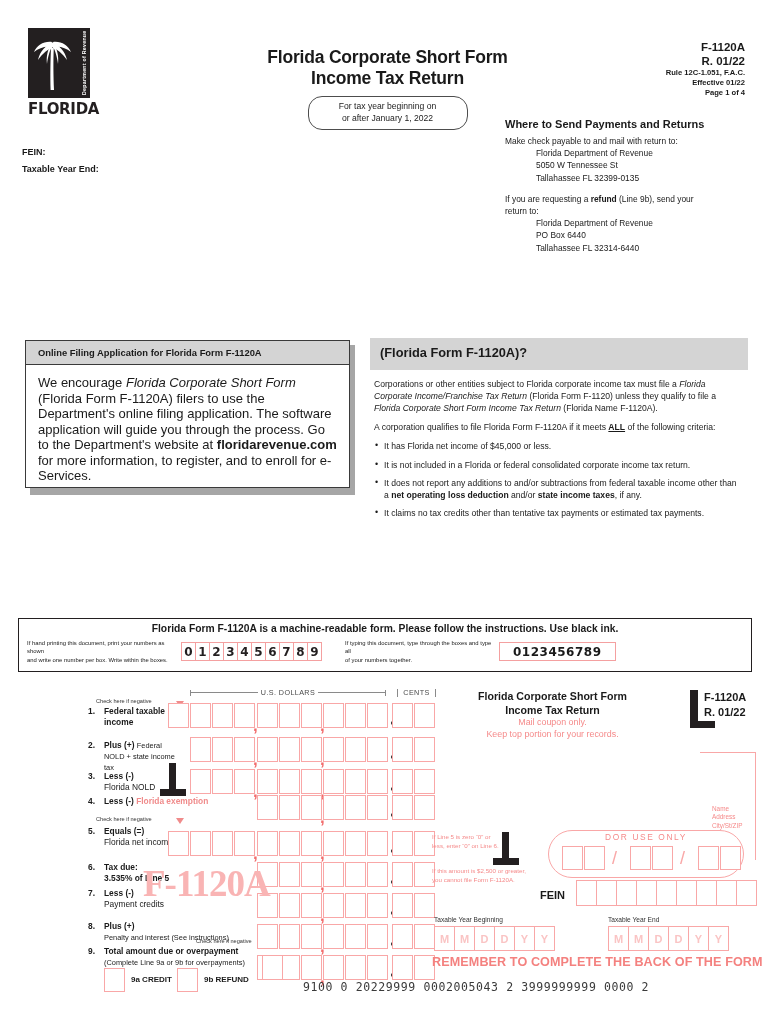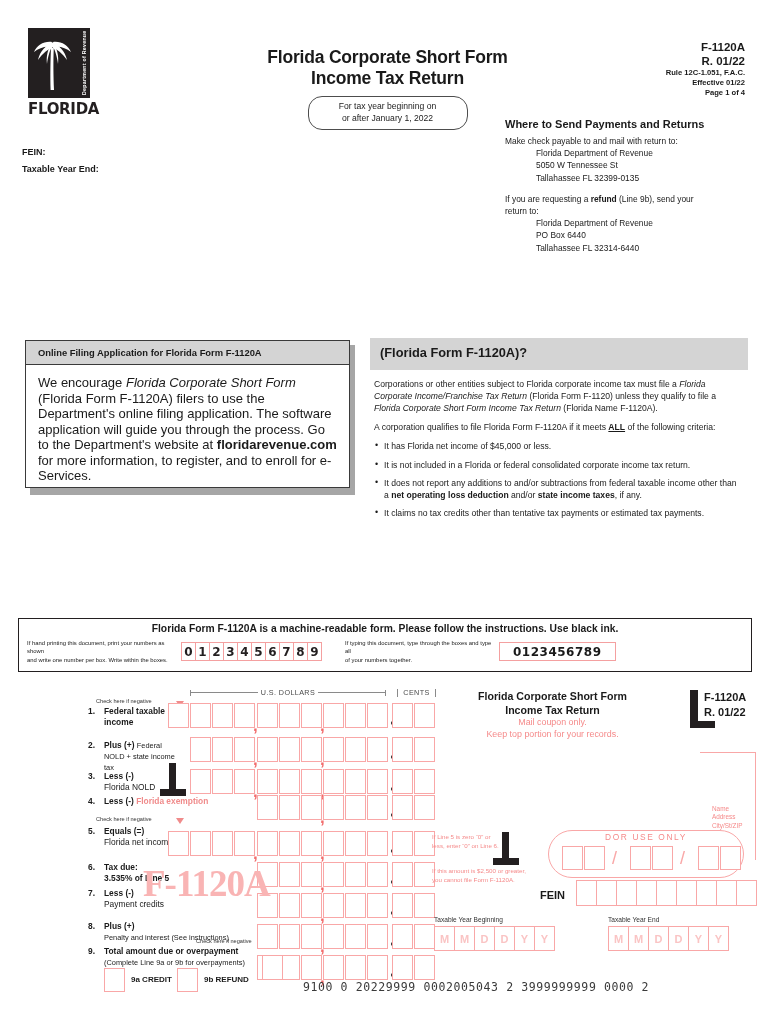--- a/index.html
+++ b/index.html
@@ -634,16 +634,17 @@
   <div class="tye-lbl">Taxable Year End</div>
   <div class="mmddyy" id="tye" style="left:608px; top:926px;">
       <div class="mb">M</div>
       <div class="mb">M</div>
       <div class="mb">D</div>
       <div class="mb">D</div>
       <div class="mb">Y</div>
       <div class="mb">Y</div>
     </div>
 
+  <div class="remember">REMEMBER TO COMPLETE THE BACK OF THE FORM</div>
 
   <div class="ocr-line">9100 0 20229999 0002005043 2 3999999999 0000 2</div>
 
 </div>
 
 </body></html>

